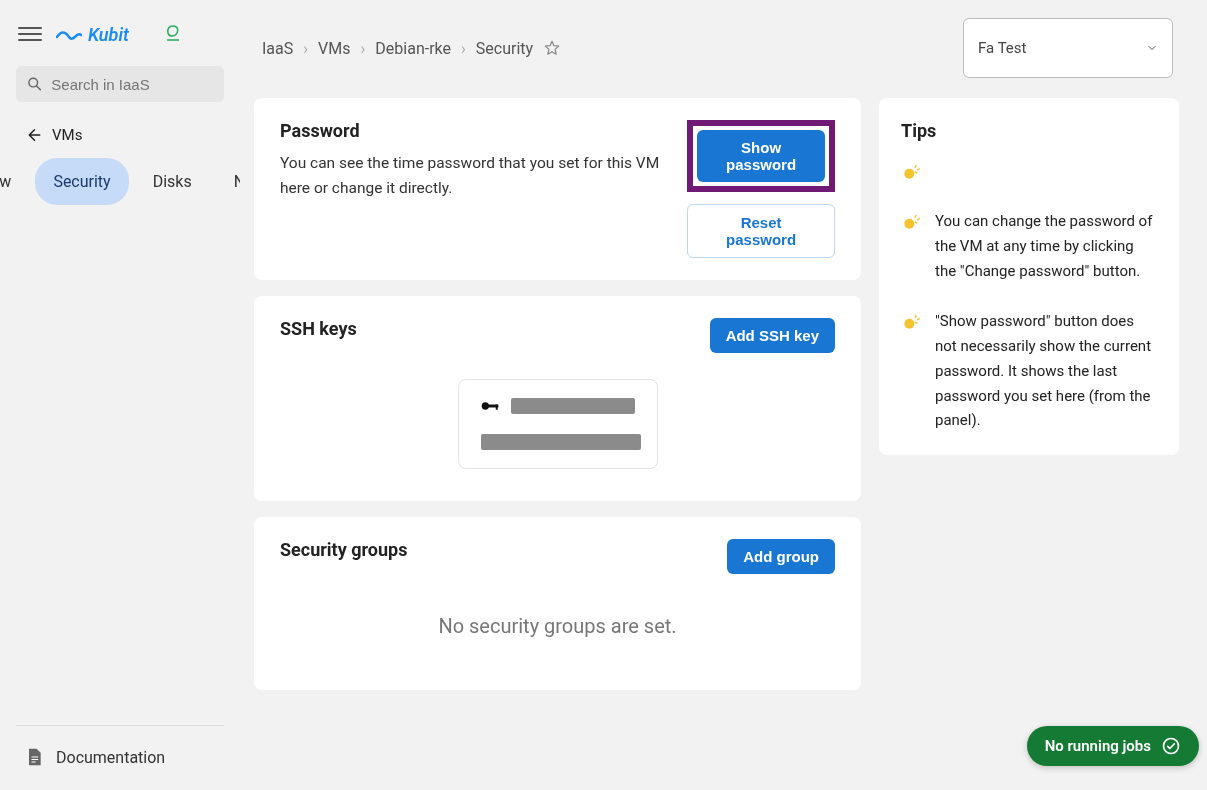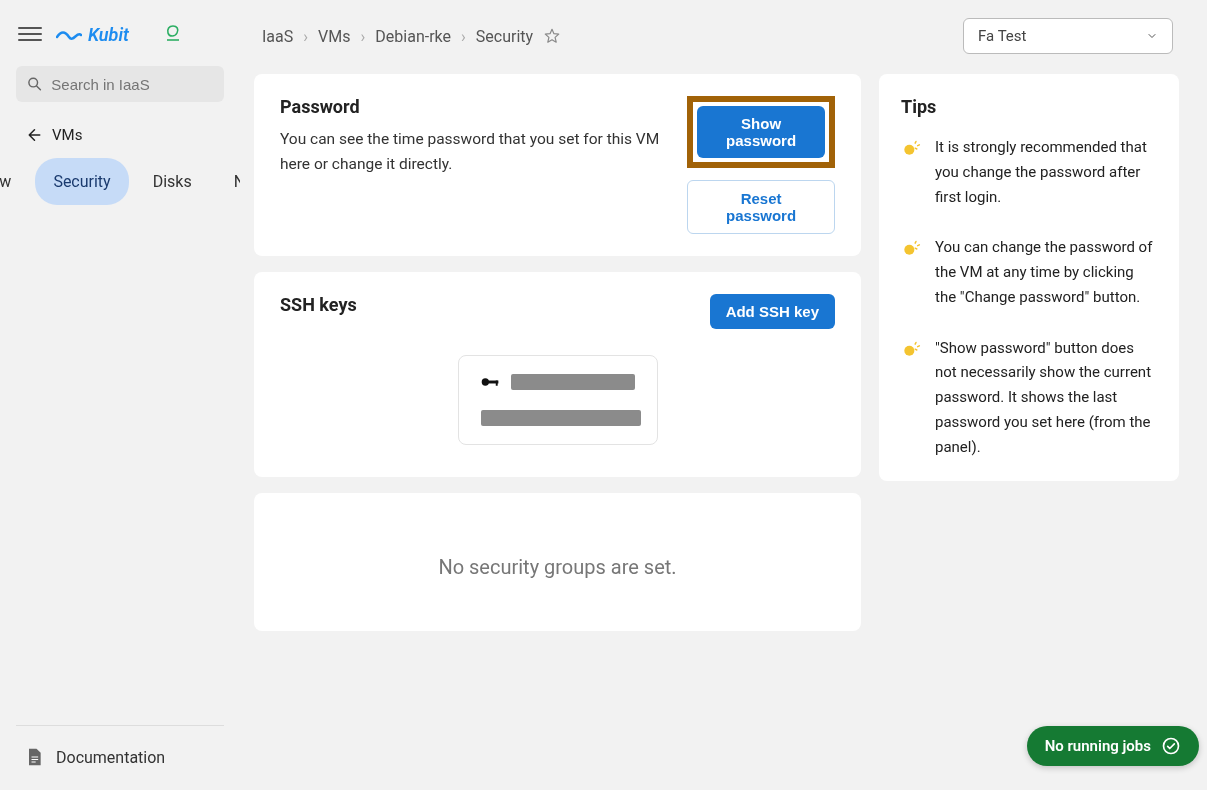--- a/index.html
+++ b/index.html
@@ -58,41 +58,41 @@
   }
 
   
   .main { flex:1; background:#f2f2f2; overflow:auto; position:relative; border-top-left-radius: 18px; padding: 0 10px 20px 4px; }
   .topbar { display:flex; align-items:center; justify-content:space-between; padding:18px 24px 10px 18px; }
   .breadcrumbs { display:flex; align-items:center; gap:10px; color:#555; font-size:16px; }
   .breadcrumbs .crumb { cursor:pointer; }
   .breadcrumbs .sep { color:#aaa; }
   .star { color:#888; cursor:pointer; }
   .project-dd {
-    border:1px solid #bbb; border-radius:6px; padding:8px 14px; min-width:210px;
+    border:1px solid #bbb; border-radius:6px; padding:20px 14px; min-width:210px;
     display:flex; align-items:center; justify-content:space-between; background:#fff; cursor:pointer; font-size:15px;
     color:#444;
   }
 
   .content { display:flex; gap:18px; padding: 10px 18px 0 10px; }
   .col-main { flex:1; display:flex; flex-direction:column; gap:16px; }
   .col-tips { width:300px; }
 
   .card {
     background:#fff; border-radius:8px; padding:22px 26px;
   }
   .card-head { display:flex; align-items:flex-start; justify-content:space-between; gap:16px; }
   .card-title { font-size:18px; font-weight:700; color:#222; margin-bottom:10px; }
   .card-desc { color:#333; font-size:15.5px; line-height:1.6; max-width:440px; }
 
   .btn { border:none; border-radius:6px; padding:9px 16px; font-size:15px; cursor:pointer; font-weight:600; }
   .btn-primary { background:#1976d2; color:#fff; }
   .btn-outline { background:#fff; color:#1976d2; border:1px solid #bcd6ef; }
   .btn-stack { display:flex; flex-direction:column; gap:12px; align-items:flex-end; }
-  .highlight-red { border:6px solid #a16207; padding:4px; display:inline-block; }
+  .highlight-red { border:6px solid #701a75; padding:4px; display:inline-block; }
 
   .ssh-card .ssh-body { display:flex; justify-content:center; padding:26px 0 10px 0; }
   .ssh-key-box {
     border:1px solid #e3e3e3; border-radius:8px; padding:18px 22px; width:200px;
     display:flex; flex-direction:column; gap:20px;
   }
   .ssh-row { display:flex; align-items:center; gap:10px; }
   .skeleton { background:#8b8b8b; height:16px; border-radius:2px; }
   .skeleton.w1 { width:130px; }
   .skeleton.w2 { width:160px; }
@@ -231,37 +231,40 @@
                     <rect x="17" y="5.3" width="2.2" height="6" fill="#111"></rect>
                   </svg>
                 <div class="skeleton w1"></div>
               </div>
               <div class="skeleton w2"></div>
             </div>
           </div>
         </section>
 
         <section class="card">
+          <div class="card-head">
+            <div class="card-title">Security groups</div>
+            <button class="btn btn-primary">Add group</button>
+          </div>
           <div class="empty-msg">No security groups are set.</div>
         </section>
 
       </div>
 
       <div class="col-tips">
         <section class="card tips-card">
           <div class="tips-title">Tips</div>
 
           <div class="tip">
             <span class="tip-icon">
               <svg width="20" height="20" viewBox="0 0 24 24">
                   <circle cx="10" cy="13" r="6" fill="#f4c430"></circle>
                   <path d="M17 5l1-2M20 8l2-1M17 11l2 1" stroke="#f4c430" stroke-width="1.8" stroke-linecap="round"></path>
                 </svg>
             </span>
-            <div class="tip-text">It is strongly recommended that you change the password after first login.</div>
           </div>
 
           <div class="tip">
             <span class="tip-icon">
               <svg width="20" height="20" viewBox="0 0 24 24">
                   <circle cx="10" cy="13" r="6" fill="#f4c430"></circle>
                   <path d="M17 5l1-2M20 8l2-1M17 11l2 1" stroke="#f4c430" stroke-width="1.8" stroke-linecap="round"></path>
                 </svg>
             </span>
             <div class="tip-text">You can change the password of the VM at any time by clicking the "Change password" button.</div>

